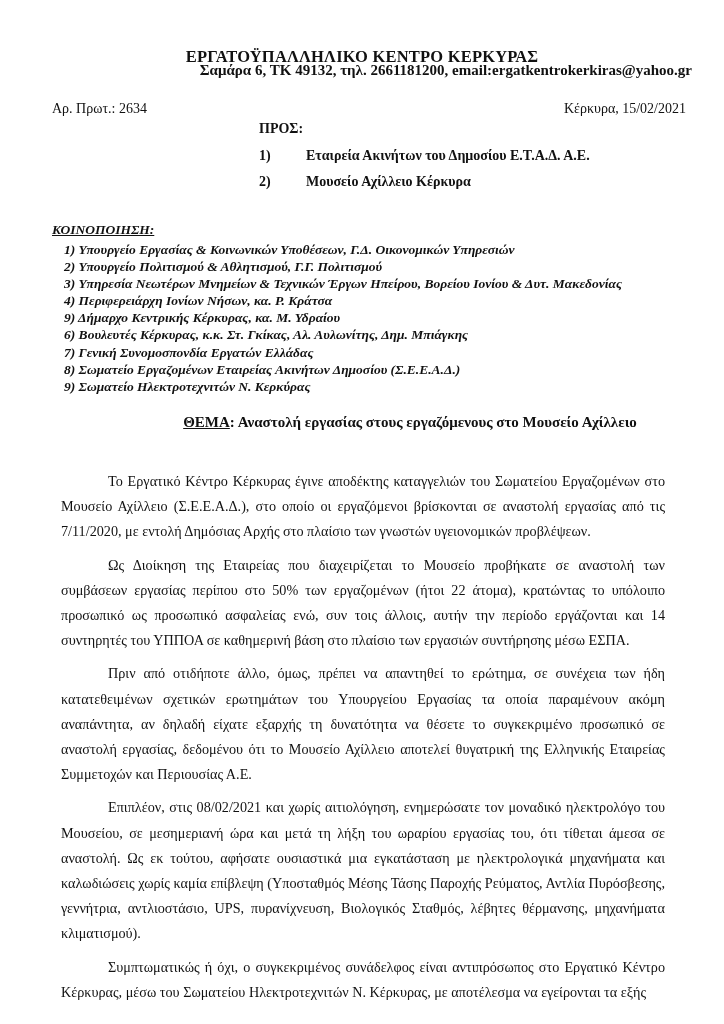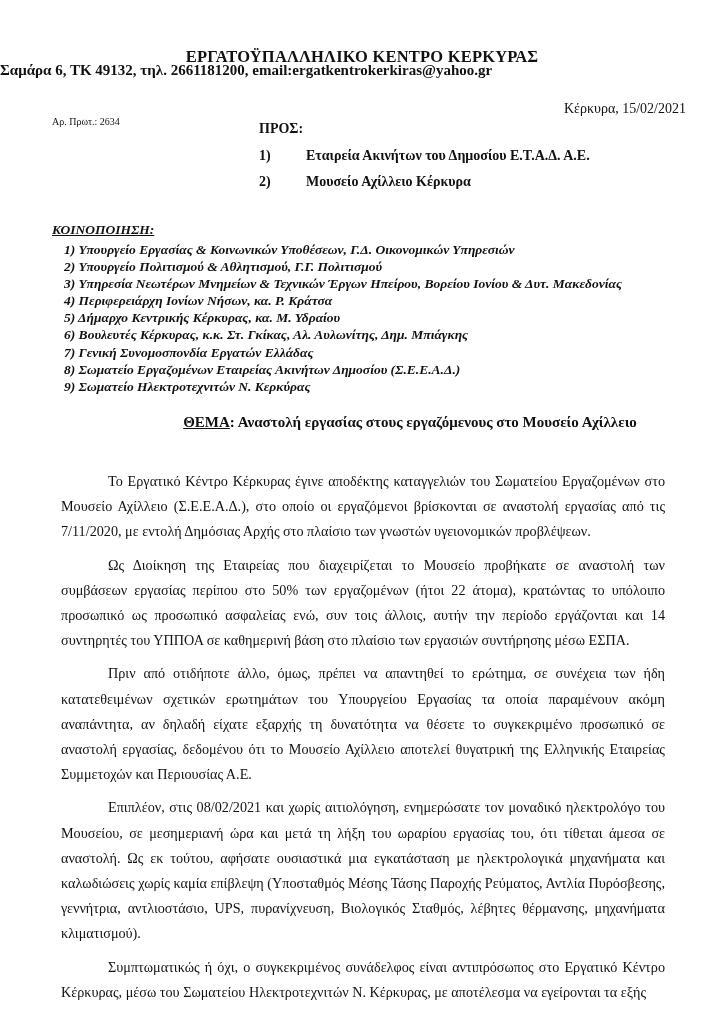--- a/index.html
+++ b/index.html
@@ -7,24 +7,24 @@
       width: 724px; height: 1024px; overflow: hidden; position: relative;
       font-family: "Liberation Serif", "DejaVu Serif", serif;
       color: #111111;
     }
     .page { position: absolute; left: 0; top: 0; width: 724px; height: 1024px; }
     .hdr-title {
       position: absolute; left: 0; width: 724px; top: 47px; text-align: center;
       font-weight: bold; font-size: 16.5px; letter-spacing: 0.2px;
     }
     .hdr-addr {
-      position: absolute; left: 0; width: 692px; top: 62px; text-align: left;
+      position: absolute; left: 0; width: 692px; top: 62px; text-align: right;
       font-weight: bold; font-size: 15px;
     }
-    .protocol { position: absolute; left: 52px; top: 116px; font-size: 10px; }
+    .protocol { position: absolute; left: 52px; top: 101px; font-size: 14px; }
     .date { position: absolute; right: 38px; top: 101px; font-size: 14px; }
     .pros { position: absolute; left: 259px; top: 121px; font-size: 14px; font-weight: bold; }
     .recipient { position: absolute; left: 259px; font-size: 14px; font-weight: bold; display: flex; }
     .recipient .num { width: 47px; }
     .r1 { top: 148px; }
     .r2 { top: 174px; }
     .cc-heading {
       position: absolute; left: 52px; top: 222px; font-size: 13.5px;
       font-weight: bold; font-style: italic; text-decoration: underline;
     }
@@ -63,21 +63,21 @@
     <span class="num">2)</span>
     <span>Μουσείο Αχίλλειο Κέρκυρα</span>
   </div>
 
   <div class="cc-heading">ΚΟΙΝΟΠΟΙΗΣΗ:</div>
   <ul class="cc-list">
     <li>1) Υπουργείο Εργασίας &amp; Κοινωνικών Υποθέσεων, Γ.Δ. Οικονομικών Υπηρεσιών</li>
     <li>2) Υπουργείο Πολιτισμού &amp; Αθλητισμού, Γ.Γ. Πολιτισμού</li>
     <li>3) Υπηρεσία Νεωτέρων Μνημείων &amp; Τεχνικών Έργων Ηπείρου, Βορείου Ιονίου &amp; Δυτ. Μακεδονίας</li>
     <li>4) Περιφερειάρχη Ιονίων Νήσων, κα. Ρ. Κράτσα</li>
-    <li>5) Δήμαρχο Κεντρικής Κέρκυρας, κα. Μ. Υδραίου</li>
+    <li>9) Δήμαρχο Κεντρικής Κέρκυρας, κα. Μ. Υδραίου</li>
     <li>6) Βουλευτές Κέρκυρας, κ.κ. Στ. Γκίκας, Αλ. Αυλωνίτης, Δημ. Μπιάγκης</li>
     <li>7) Γενική Συνομοσπονδία Εργατών Ελλάδας</li>
     <li>8) Σωματείο Εργαζομένων Εταιρείας Ακινήτων Δημοσίου (Σ.Ε.Ε.Α.Δ.)</li>
     <li>9) Σωματείο Ηλεκτροτεχνιτών Ν. Κερκύρας</li>
   </ul>
 
   <div class="subject">
     <span class="label">ΘΕΜΑ</span><span>: Αναστολή εργασίας στους εργαζόμενους στο Μουσείο Αχίλλειο</span>
   </div>
 

